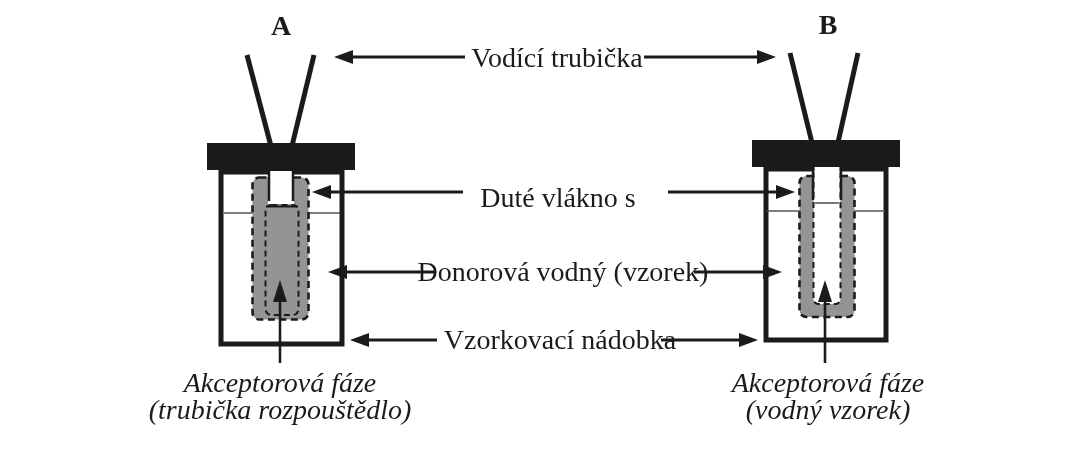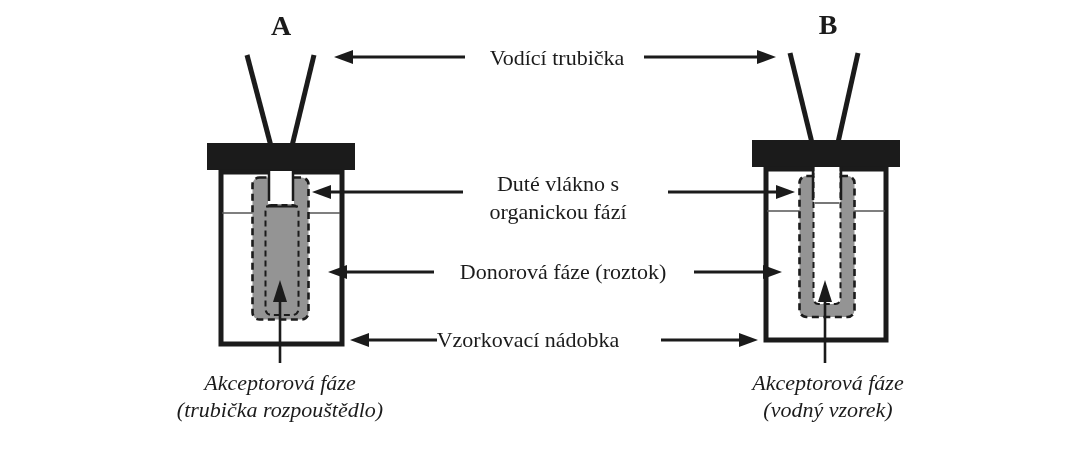--- a/index.html
+++ b/index.html
@@ -30,21 +30,21 @@
   .fill-bg    { fill: var(--bg); }
   .body-rect  { fill: var(--bg); stroke: var(--ink); }
   .dash-main  { stroke-dasharray: 7 4.5; }
   .dash-inner { stroke-dasharray: 6 4; }
   .level      { stroke: var(--level_line); stroke-width: 1.6; }
   .lbl {
     position: absolute;
     transform: translate(-50%, -50%);
     white-space: nowrap;
     text-align: center;
-    font-size: 22px;
+    font-size: 28px;
     line-height: 28px;
     color: var(--ink);
   }
   .lbl.two-line { line-height: 27px; font-style: italic; }
   .vessel-letter {
     position: absolute;
     transform: translate(-50%, -50%);
     font-size: 28px;
     font-weight: bold;
     color: var(--ink);
@@ -114,26 +114,25 @@
   </svg>
 
   <div class="vessel-letter" style="left:281px; top:26px">A</div>
 
   <div class="vessel-letter" style="left:828px; top:25px">B</div>
 
   <div class="lbl" style="left:557px; top:58px">Vodící trubička</div>
 
   <div class="lbl" style="left:558px; top:198px">
     <div>Duté vlákno s</div>
-    <div>organickou fází</div>
   </div>
 
-  <div class="lbl" style="left:563px; top:272px">Donorová fáze (roztok)</div>
+  <div class="lbl" style="left:563px; top:272px">Donorová vodný (vzorek)</div>
 
-  <div class="lbl" style="left:528px; top:340px">Vzorkovací nádobka</div>
+  <div class="lbl" style="left:560px; top:340px">Vzorkovací nádobka</div>
 
   <div class="lbl two-line" style="left:280px; top:396px">
     <div>Akceptorová fáze</div>
     <div>(trubička rozpouštědlo)</div>
   </div>
 
   <div class="lbl two-line" style="left:828px; top:396px">
     <div>Akceptorová fáze</div>
     <div>(vodný vzorek)</div>
   </div>

